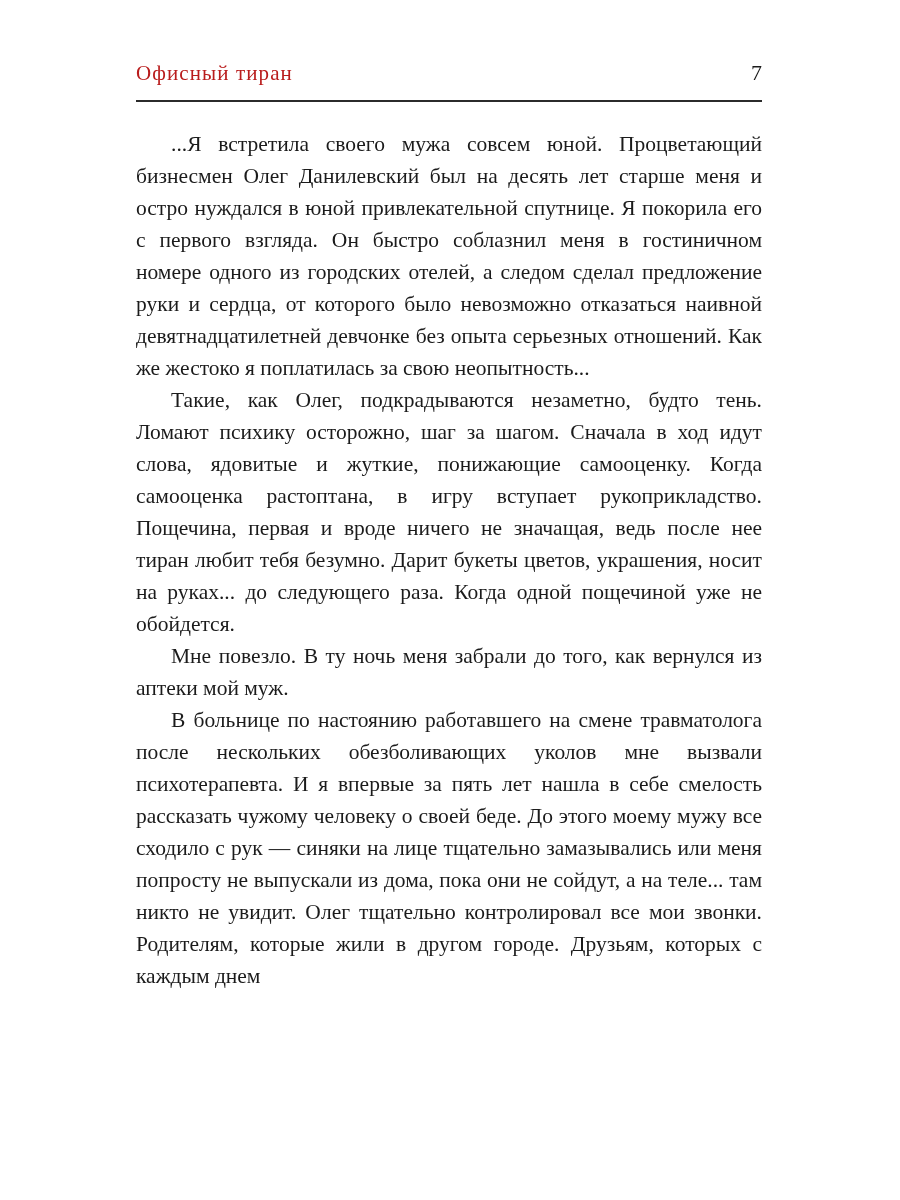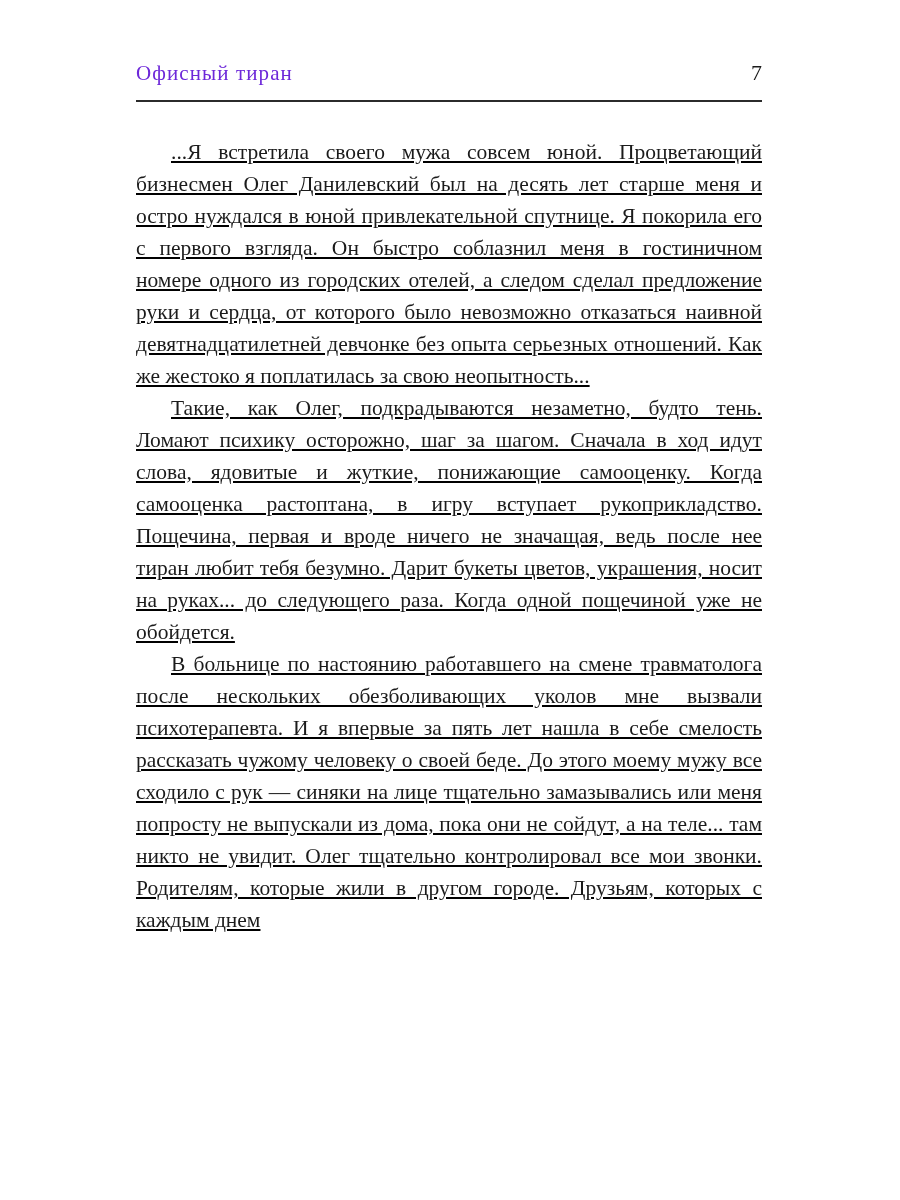--- a/index.html
+++ b/index.html
@@ -25,37 +25,36 @@
   .running-head {
     display: flex;
     align-items: baseline;
     justify-content: space-between;
     height: 34px;
   }
   .running-head-title {
     font-family: "Liberation Serif", "DejaVu Serif", serif;
     font-size: 21px;
     letter-spacing: 1.1px;
-    color: #6d28d9;
+    color: #b91c1c;
     white-space: nowrap;
   }
   .running-head-folio {
     font-family: "Liberation Serif", "DejaVu Serif", serif;
     font-size: 22px;
     color: #1b1b1b;
   }
   .head-rule {
     width: 626px;
     height: 1.6px;
     background: #2b2b2b;
     margin-top: 6px;
   }
   .body-text {
-    margin-top: 34px;
-    text-decoration: underline;
+    margin-top: 26px;
   }
   .body-text p {
     margin: 0;
     font-family: "Liberation Serif", "DejaVu Serif", serif;
     font-size: 21.5px;
     line-height: 32px;
     color: #1b1b1b;
     text-align: justify;
     text-justify: inter-word;
     text-indent: 35px;
@@ -76,18 +75,19 @@
     <div class="running-head">
       <span class="running-head-title">Офисный тиран</span>
       <span class="running-head-folio">7</span>
     </div>
 
     <div class="head-rule"></div>
 
     <div class="body-text">
       <p>...Я встретила своего мужа совсем юной. Процветающий бизнесмен Олег Данилевский был на десять лет старше меня и остро нуждался в юной привлекательной спутнице. Я покорила его с первого взгляда. Он быстро соблазнил меня в гостиничном номере одного из городских отелей, а следом сделал предложение руки и сердца, от которого было невозможно отказаться наивной девятнадцатилетней девчонке без опыта серьезных отношений. Как же жестоко я поплатилась за свою неопытность...</p>
       <p>Такие, как Олег, подкрадываются незаметно, будто тень. Ломают психику осторожно, шаг за шагом. Сначала в ход идут слова, ядовитые и жуткие, понижающие самооценку. Когда самооценка растоптана, в игру вступает рукоприкладство. Пощечина, первая и вроде ничего не значащая, ведь после нее тиран любит тебя безумно. Дарит букеты цветов, украшения, носит на руках... до следующего раза. Когда одной пощечиной уже не обойдется.</p>
+      <p>Мне повезло. В ту ночь меня забрали до того, как вернулся из аптеки мой муж.</p>
       <p>В больнице по настоянию работавшего на смене травматолога после нескольких обезболивающих уколов мне вызвали психотерапевта. И я впервые за пять лет нашла в себе смелость рассказать чужому человеку о своей беде. До этого моему мужу все сходило с рук — синяки на лице тщательно замазывались или меня попросту не выпускали из дома, пока они не сойдут, а на теле... там никто не увидит. Олег тщательно контролировал все мои звонки. Родителям, которые жили в другом городе. Друзьям, которых с каждым днем</p>
     </div>
 
   </div>
 
 </div>
 
 </body></html>

